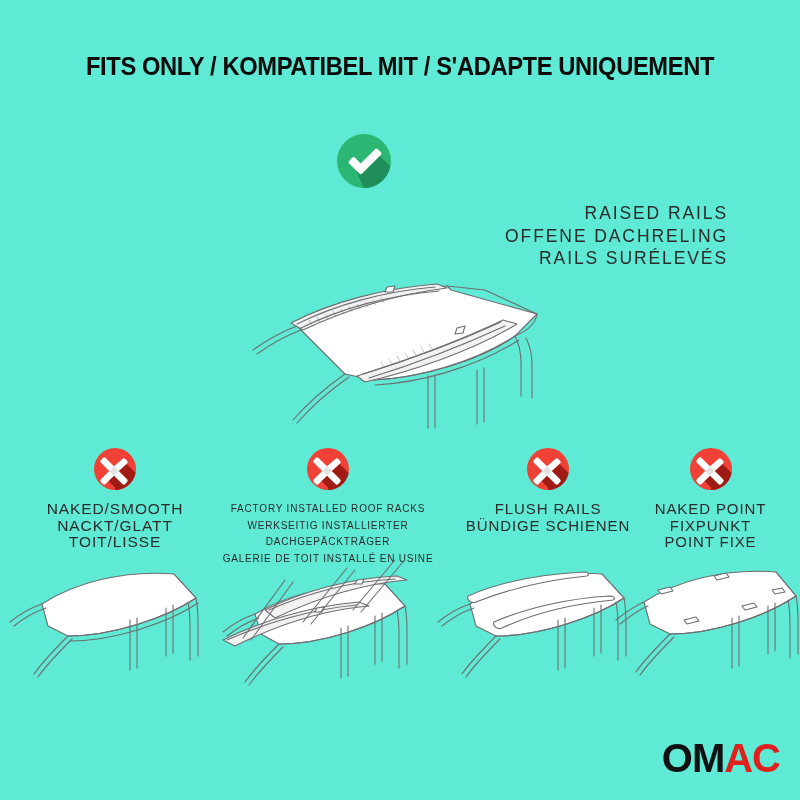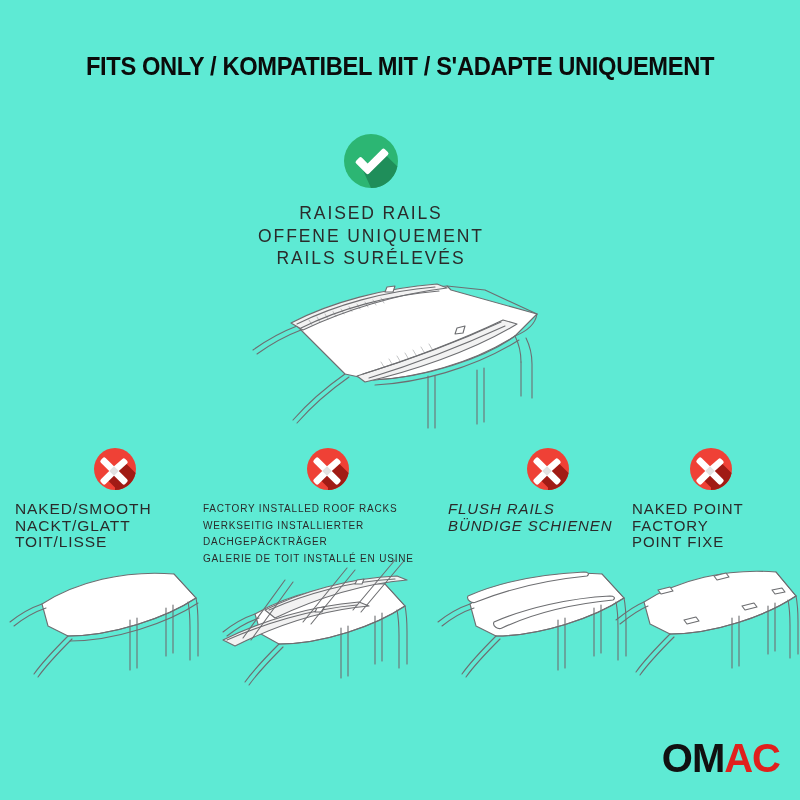--- a/index.html
+++ b/index.html
@@ -25,22 +25,22 @@
     font-size: 25.5px;
     letter-spacing: -0.4px;
     color: #0b0b0b;
     transform: scaleX(0.93);
     white-space: nowrap;
   }
 
   
   .ok-block {
     position: absolute;
-    top: 133px; left: 7px; width: 728px;
-    text-align: center;
+    top: 133px; left: 0; width: 728px;
+    text-align: right;
   }
   .check-icon { display: block; margin: 0 auto; }
 
   .ok-lines {
     margin-top: 13px;
     color: #2b2b2b;
     font-size: 17.5px;
     font-weight: 400;
     letter-spacing: 1.9px;
     line-height: 22.5px;
@@ -52,33 +52,33 @@
     position: absolute;
     top: 278px; left: 185px;
     width: 440px; height: 175px;
   }
 
   
   .neg-row {
     position: absolute;
     top: 447px; left: 0; width: 800px; height: 120px;
   }
-  .neg-col { position: absolute; top: 0; text-align: left; }
+  .neg-col { position: absolute; top: 0; text-align: center; }
   .x-icon { display: block; margin: 0 auto; }
   .neg-lines {
     margin-top: 10px;
     color: #2b2b2b;
     font-weight: 400;
     line-height: 16.5px;
     letter-spacing: 0.9px;
     white-space: nowrap;
   }
   .neg-col.c1 { left: 15px;  width: 200px; }
   .neg-col.c2 { left: 203px; width: 250px; }
-  .neg-col.c3 { left: 448px; width: 200px; font-style: italic; }
+  .neg-col.c3 { left: 448px; width: 200px; }
   .neg-col.c4 { left: 632px; width: 157px; }
   .neg-col.c1 .neg-lines { font-size: 15.5px; }
   .neg-col.c2 .neg-lines { font-size: 10px; letter-spacing: 0.8px; }
   .neg-col.c3 .neg-lines { font-size: 15px; }
   .neg-col.c4 .neg-lines { font-size: 15px; }
 
   
   .bottom-ills { position: absolute; top: 552px; left: 0; width: 800px; height: 160px; }
   .bill { position: absolute; top: 0; }
   .bill.b1 { left: 6px;   width: 196px; height: 145px; }
@@ -113,21 +113,21 @@
   <div class="ok-block">
 
     <svg class="check-icon" width="56" height="56" viewBox="0 0 56 56">
       <circle cx="28" cy="28" r="27" fill="#2cb673"></circle>
       <path d="M28 55A27 27 0 0 0 54.4 33.6L41 20.5l-4.6 2.5-9.5 9.6-5.3-5.3-4.2 4.2z" fill="#1f8e5a"></path>
       <path d="M23.2 40.6 13.2 30.6a2 2 0 0 1 0-2.9l2.9-2.9a2 2 0 0 1 2.9 0l5.7 5.7 14.3-14.3a2 2 0 0 1 2.9 0l2.9 2.9a2 2 0 0 1 0 2.9L26.1 40.6a2 2 0 0 1-2.9 0z" fill="#ffffff"></path>
     </svg>
 
     <div class="ok-lines">
       <div>RAISED RAILS</div>
-      <div>OFFENE UNIQUEMENT</div>
+      <div>OFFENE DACHRELING</div>
       <div>RAILS SURÉLEVÉS</div>
     </div>
   </div>
 
   <svg class="hero-illustration" viewBox="0 0 440 175">
     <g fill="none" stroke="#6d6e71" stroke-width="1.1" stroke-linejoin="round" stroke-linecap="round">
 
       <path d="M112 48 C150 25 205 12 262 8 L266 12 L352 36 L330 58 C300 80 240 100 188 102 L160 96 Z" fill="#ffffff"></path>
 
       <path d="M262 8 L300 12 L352 36"></path>
@@ -211,21 +211,21 @@
 
     <div class="neg-col c4">
       <svg class="x-icon" width="44" height="44" viewBox="0 0 44 44">
         <circle cx="22" cy="22" r="21" fill="#ef4136"></circle>
         <path d="M22 43A21 21 0 0 0 42.6 26.1L32 15.5 22 21 12.5 31 22 40.5z" fill="#a11b15"></path>
         <path d="M29.4 11.9a2 2 0 0 1 2.8 0l1.9 1.9a2 2 0 0 1 0 2.8L25.8 24l8.3 8.3a2 2 0 0 1 0 2.8l-1.9 1.9a2 2 0 0 1-2.8 0L21 28.7l-8.4 8.3a2 2 0 0 1-2.8 0l-1.9-1.9a2 2 0 0 1 0-2.8L16.2 24 7.9 15.7a2 2 0 0 1 0-2.8l1.9-1.9a2 2 0 0 1 2.8 0L21 19.3z" fill="#ffffff"></path>
         <path d="M25.8 24l-4.8-4.7-4.8 4.7 4.8 4.7z" fill="#e2e2e2"></path>
       </svg>
       <div class="neg-lines">
         <div>NAKED POINT</div>
-        <div>FACTORY</div>
+        <div>FIXPUNKT</div>
         <div>POINT FIXE</div>
       </div>
     </div>
   </div>
 
   <div class="bottom-ills">
 
     <svg class="bill b1" viewBox="0 0 196 145">
       <g fill="none" stroke="#6d6e71" stroke-width="1.1" stroke-linejoin="round" stroke-linecap="round">
         <path d="M36 52 C70 30 118 18 168 22 L190 46 C160 66 106 84 62 84 L42 74 Z" fill="#ffffff"></path>

